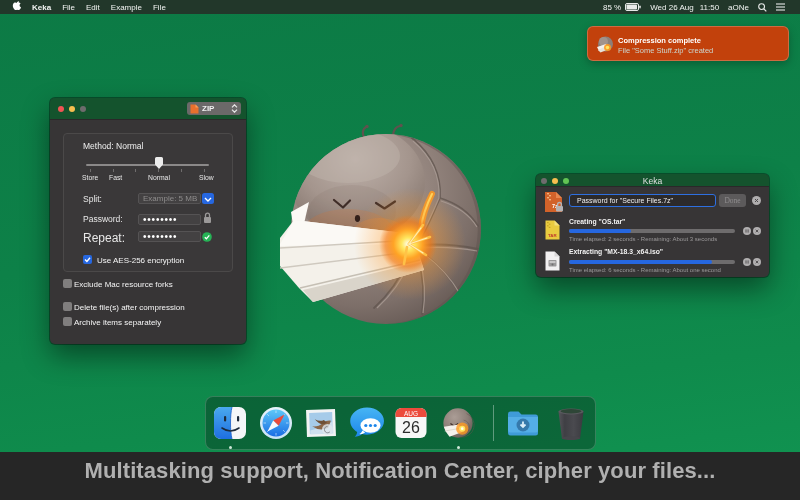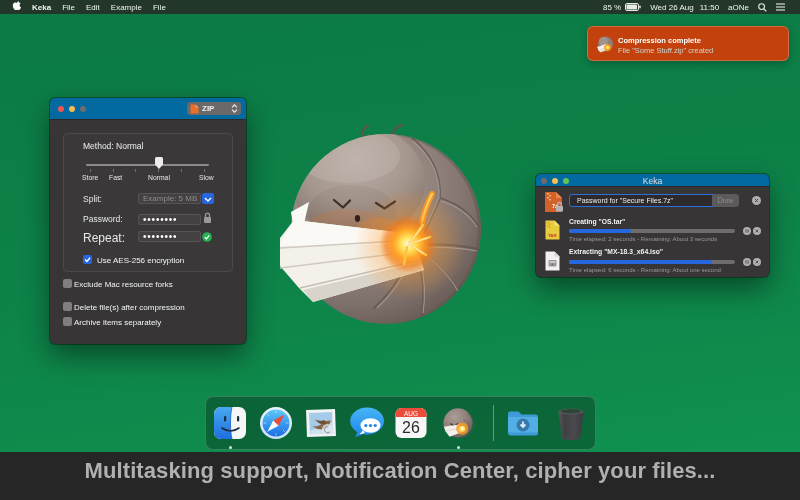--- a/index.html
+++ b/index.html
@@ -21,21 +21,21 @@
 .notif { position:absolute; left:587px; top:26px; width:202px; height:35px;
   background:#c2410c; border:1px solid rgba(255,255,255,0.22); border-radius:6px;
   box-shadow:0 3px 8px rgba(0,0,0,0.25); color:#fff; }
 .notif .ttl { position:absolute; left:30px; top:9px; font-size:7.5px; font-weight:bold; }
 .notif .sub { position:absolute; left:30px; top:19px; font-size:7.5px; color:#ccd6cf; }
 
 
 .win { position:absolute; background:#373536; border-radius:5px;
   box-shadow:0 12px 28px rgba(0,0,0,0.45), 0 0 0 1px rgba(0,0,0,0.35); }
 .titlebar { position:absolute; left:0; top:0; right:0; height:22px;
-  background:#0369a1; border-radius:5px 5px 0 0; border-bottom:1px solid #2a2829; }
+  background:#14532d; border-radius:5px 5px 0 0; border-bottom:1px solid #2a2829; }
 .tl { position:absolute; width:6px; height:6px; border-radius:50%; top:8px; }
 
 
 #winL { left:50px; top:98px; width:196px; height:246px; }
 #winL .titlebar { height:22px; }
 .zipdd { position:absolute; right:5px; top:4px; width:54px; height:13px; background:#6b6969;
   border-radius:3px; display:flex; align-items:center; font-size:8px; color:#f0f0f0; }
 .panel { position:absolute; left:13px; top:35px; width:170px; height:139px;
   border:1px solid #4b4949; border-radius:4px; background:#3a3839; }
 .lbl { color:#e8e8e8; font-size:8.5px; position:absolute; }
@@ -44,21 +44,21 @@
 .cb.blue { background:#2667e0; }
 .ck { position:absolute; color:#f5f5f5; font-size:8px; }
 
 
 #winR { left:536px; top:174px; width:233px; height:103px; }
 #winR .titlebar { height:13px; }
 #winR .wt { position:absolute; width:100%; text-align:center; top:2px; font-size:8.5px; color:#e0e0e0; }
 .pwfield { position:absolute; left:33px; top:20px; width:147px; height:13px; background:#2c2a2b;
   border:1.5px solid #2e6fe0; border-radius:3px; color:#f0f0f0; font-size:7px; line-height:10px;
   padding-left:7px; display:flex; align-items:center; }
-.donebtn { position:absolute; left:176px; top:20px; width:27px; height:13px; background:#5c5a5b;
+.donebtn { position:absolute; left:183px; top:20px; width:27px; height:13px; background:#5c5a5b;
   border-radius:3px; color:#8f8d8e; font-size:7.5px; text-align:center; line-height:13px;font-family:Liberation Serif, serif; }
 .prog { position:absolute; height:3.5px; border-radius:2px; background:#6e6c6d; width:166px; left:33px; }
 .prog .fill { height:3.5px; border-radius:2px; background:#2667e0; }
 .rowtitle { position:absolute; left:33px; color:#f2f2f2; font-size:6.8px; font-weight:bold; }
 .rowtime { position:absolute; left:33px; color:#9b999a; font-size:6px; }
 .circbtn { position:absolute; width:8px; height:8px; border-radius:50%; background:#b0aeaf; }
 
 
 .dock { position:absolute; left:205px; top:396px; width:391px; height:54px;
   background:rgba(8,48,28,0.42); border:1px solid rgba(255,255,255,0.18); border-radius:8px;text-align:right; }

